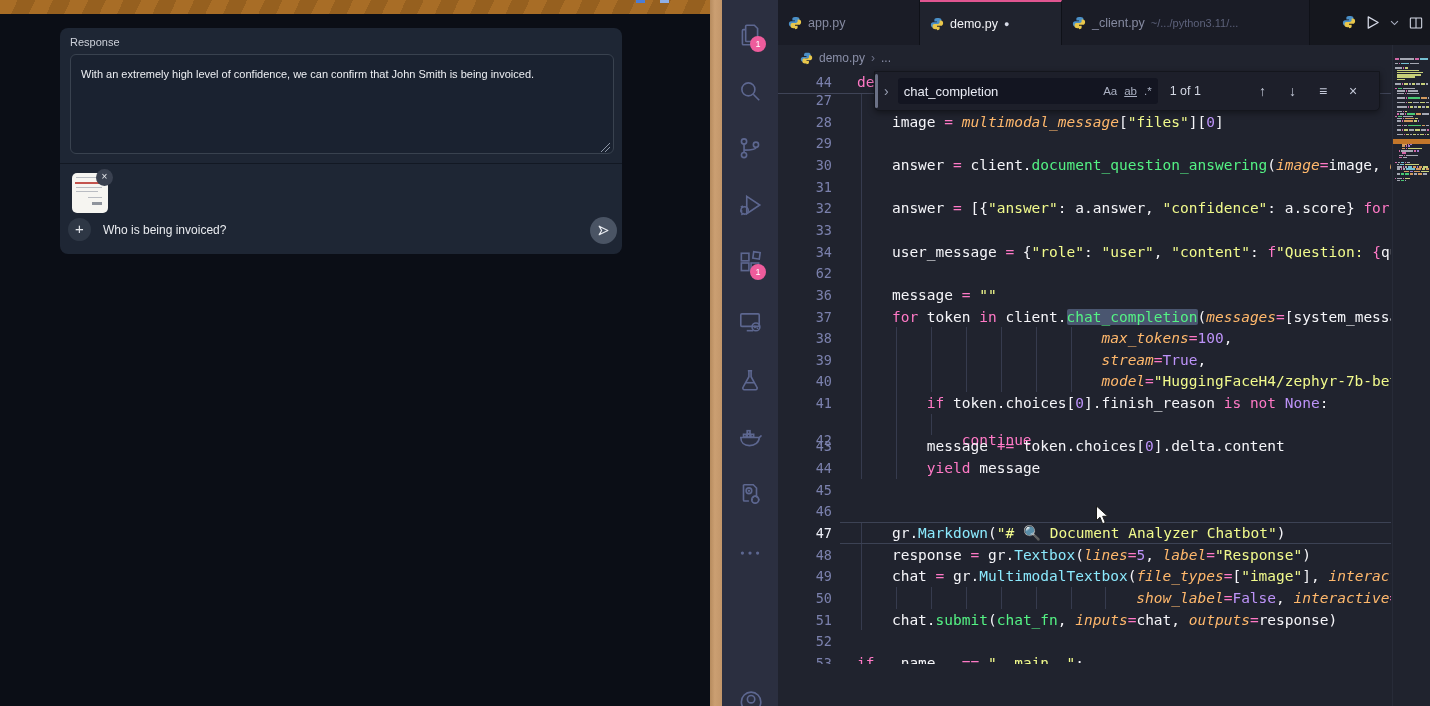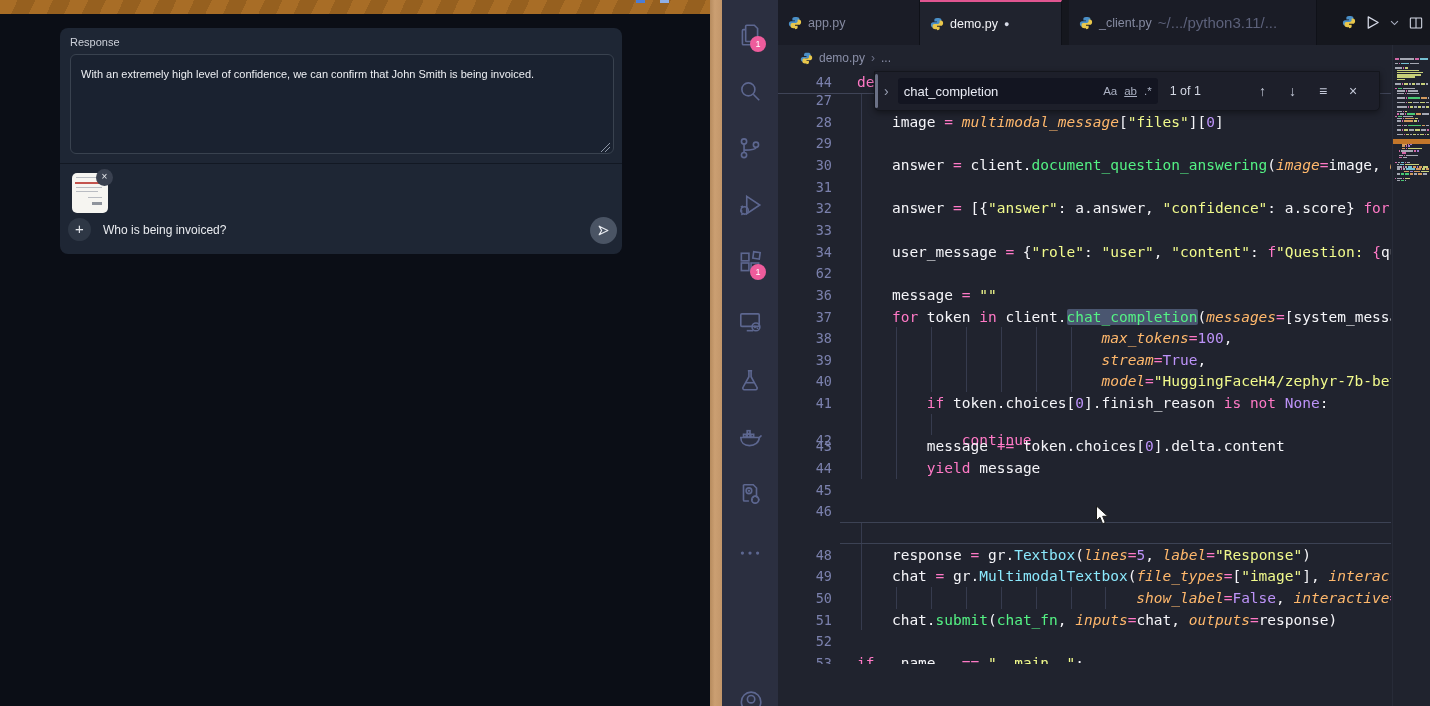--- a/index.html
+++ b/index.html
@@ -47,21 +47,21 @@
   .badge { position:absolute; width:16px; height:16px; border-radius:50%; background:#ee5c9c;
     color:#fff; font-size:9px; text-align:center; line-height:16px; }
   #vs-main { left:56px; top:0; width:652px; height:706px; }
 
   #tabstrip { left:0; top:0; width:652px; height:45px; background:#15171e; z-index:7; }
   .tab { position:absolute; top:0; height:45px; display:flex; align-items:center; gap:6px;
     padding:0 10px; font-size:12.5px; background:#1a1c26; border-right:1px solid #0f1118; }
   .tab.active { background:#20232e; border-top:2.5px solid #e05590; }
   .tab-label { color:#858aa0; }
   .tab.active .tab-label { color:#f2f3f7; }
-  .tab-desc { color:#5c617a; font-size:15px; }
+  .tab-desc { color:#5c617a; font-size:11px; }
   .dirty-dot { color:#d8dce8; font-size:9px; }
   #tab-actions { left:578px; top:0; width:74px; height:45px; background:#15171e;
     display:flex; align-items:center; gap:8px; padding-left:8px; z-index:8; }
 
   #breadcrumb { left:0; top:45px; width:613px; height:26px; background:#20232e;
     display:flex; align-items:center; gap:6px; padding-left:22px; font-size:12px; color:#8a8fa8; z-index:5; }
 
   #code-viewport { left:0; top:0; width:613px; height:664px; overflow:hidden; z-index:1; }
   .code-line { position:absolute; left:0; width:613px; height:22px; line-height:22px;
     font-family:"DejaVu Sans Mono",monospace; font-size:14.5px; white-space:pre; }
@@ -261,20 +261,21 @@
         <div class="code-line" style="top: 305.5px;"><span class="gut">37</span><span class="code-txt"><span class="tk-t">    </span><span class="tk-p">for</span><span class="tk-t"> token </span><span class="tk-p">in</span><span class="tk-t"> client.</span><span class="tk-hl">chat_completion</span><span class="tk-t">(</span><span class="tk-o">messages</span><span class="tk-p">=</span><span class="tk-t">[system_message, user_message],</span></span></div>
         <div class="code-line" style="top: 327.15px;"><span class="gut">38</span><span class="code-txt"><span class="tk-t">                            </span><span class="tk-o">max_tokens</span><span class="tk-p">=</span><span class="tk-n">100</span><span class="tk-t">,</span></span></div>
         <div class="code-line" style="top: 348.8px;"><span class="gut">39</span><span class="code-txt"><span class="tk-t">                            </span><span class="tk-o">stream</span><span class="tk-p">=</span><span class="tk-n">True</span><span class="tk-t">,</span></span></div>
         <div class="code-line" style="top: 370.45px;"><span class="gut">40</span><span class="code-txt"><span class="tk-t">                            </span><span class="tk-o">model</span><span class="tk-p">=</span><span class="tk-s">"HuggingFaceH4/zephyr-7b-beta"</span></span></div>
         <div class="code-line" style="top: 392.1px;"><span class="gut">41</span><span class="code-txt"><span class="tk-t">        </span><span class="tk-p">if</span><span class="tk-t"> token.choices[</span><span class="tk-n">0</span><span class="tk-t">].finish_reason </span><span class="tk-p">is</span><span class="tk-t"> </span><span class="tk-p">not</span><span class="tk-t"> </span><span class="tk-n">None</span><span class="tk-t">:</span></span></div>
         <div class="code-line" style="top: 417px; margin-top: 12px;"><span class="gut">42</span><span class="code-txt"><span class="tk-t">            </span><span class="tk-p">continue</span></span></div>
         <div class="code-line" style="top: 435.4px;"><span class="gut">43</span><span class="code-txt"><span class="tk-t">        message </span><span class="tk-p">+=</span><span class="tk-t"> token.choices[</span><span class="tk-n">0</span><span class="tk-t">].delta.content</span></span></div>
         <div class="code-line" style="top: 457.05px;"><span class="gut">44</span><span class="code-txt"><span class="tk-t">        </span><span class="tk-p">yield</span><span class="tk-t"> message</span></span></div>
         <div class="code-line" style="top: 478.7px;"><span class="gut">45</span><span class="code-txt"></span></div>
         <div class="code-line" style="top: 500.35px;"><span class="gut">46</span></div>
+        <div class="code-line" style="top: 522px;"><span class="gut cur">47</span><span class="code-txt"><span class="tk-t">    gr.</span><span class="tk-cy">Markdown</span><span class="tk-t">(</span><span class="tk-s">"# 🔍 Document Analyzer Chatbot"</span><span class="tk-t">)</span></span></div>
         <div class="code-line" style="top: 543.65px;"><span class="gut">48</span><span class="code-txt"><span class="tk-t">    response </span><span class="tk-p">=</span><span class="tk-t"> gr.</span><span class="tk-cy">Textbox</span><span class="tk-t">(</span><span class="tk-o">lines</span><span class="tk-p">=</span><span class="tk-n">5</span><span class="tk-t">, </span><span class="tk-o">label</span><span class="tk-p">=</span><span class="tk-s">"Response"</span><span class="tk-t">)</span></span></div>
         <div class="code-line" style="top: 565.3px;"><span class="gut">49</span><span class="code-txt"><span class="tk-t">    chat </span><span class="tk-p">=</span><span class="tk-t"> gr.</span><span class="tk-cy">MultimodalTextbox</span><span class="tk-t">(</span><span class="tk-o">file_types</span><span class="tk-p">=</span><span class="tk-t">[</span><span class="tk-s">"image"</span><span class="tk-t">], </span><span class="tk-o">interactive</span></span></div>
         <div class="code-line" style="top: 586.95px;"><span class="gut">50</span><span class="code-txt"><span class="tk-t">                                </span><span class="tk-o">show_label</span><span class="tk-p">=</span><span class="tk-n">False</span><span class="tk-t">, </span><span class="tk-o">interactive</span><span class="tk-p">=</span></span></div>
         <div class="code-line" style="top: 608.6px;"><span class="gut">51</span><span class="code-txt"><span class="tk-t">    chat.</span><span class="tk-g">submit</span><span class="tk-t">(</span><span class="tk-g">chat_fn</span><span class="tk-t">, </span><span class="tk-o">inputs</span><span class="tk-p">=</span><span class="tk-t">chat, </span><span class="tk-o">outputs</span><span class="tk-p">=</span><span class="tk-t">response)</span></span></div>
         <div class="code-line" style="top: 630.25px;"><span class="gut">52</span><span class="code-txt"></span></div>
         <div class="code-line" style="top: 651.9px;"><span class="gut">53</span><span class="code-txt"><span class="tk-p">if</span><span class="tk-t"> __name__ </span><span class="tk-p">==</span><span class="tk-t"> </span><span class="tk-s">"__main__"</span><span class="tk-t">:</span></span></div>
         <div class="code-line" style="top: 695.2px;"><span class="gut">55</span><span class="code-txt"></span></div>
       </div>
 
     <div id="minimap" class="abs">
@@ -468,21 +469,21 @@
         <span class="tab-label">app.py</span>
       </div>
       <div class="tab active" style="left:142px;width:142px">
         <svg width="14" height="14" viewBox="0 0 16 16">
             <path fill="#4a8fc7" d="M8 1C6 1 5 1.8 5 3v2h3v1H3.5C2 6 1 7.3 1 9s1 3 2.5 3H5v-2c0-1.4 1.2-2 3-2h3c1.3 0 2-.8 2-2V3c0-1.2-1.5-2-3-2H8z"></path>
             <path fill="#e9c74b" d="M8 15c2 0 3-.8 3-2v-2H8v-1h4.5c1.5 0 2.5-1.3 2.5-3s-1-3-2.5-3H11v2c0 1.4-1.2 2-3 2H5c-1.3 0-2 .8-2 2v2c0 1.2 1.5 2 3 2h2z"></path>
           </svg>
         <span class="tab-label">demo.py</span>
         <span class="dirty-dot">●</span>
       </div>
-      <div class="tab" style="left:291px;width:248px">
+      <div class="tab" style="left:284px;width:248px">
         <svg width="14" height="14" viewBox="0 0 16 16">
             <path fill="#4a8fc7" d="M8 1C6 1 5 1.8 5 3v2h3v1H3.5C2 6 1 7.3 1 9s1 3 2.5 3H5v-2c0-1.4 1.2-2 3-2h3c1.3 0 2-.8 2-2V3c0-1.2-1.5-2-3-2H8z"></path>
             <path fill="#e9c74b" d="M8 15c2 0 3-.8 3-2v-2H8v-1h4.5c1.5 0 2.5-1.3 2.5-3s-1-3-2.5-3H11v2c0 1.4-1.2 2-3 2H5c-1.3 0-2 .8-2 2v2c0 1.2 1.5 2 3 2h2z"></path>
           </svg>
         <span class="tab-label">_client.py</span>
         <span class="tab-desc">~/.../python3.11/...</span>
       </div>
       <svg class="abs" style="left:564px;top:15px" width="14" height="14" viewBox="0 0 16 16">
           <path fill="#4a8fc7" d="M8 1C6 1 5 1.8 5 3v2h3v1H3.5C2 6 1 7.3 1 9s1 3 2.5 3H5v-2c0-1.4 1.2-2 3-2h3c1.3 0 2-.8 2-2V3c0-1.2-1.5-2-3-2H8z"></path>
           <path fill="#e9c74b" d="M8 15c2 0 3-.8 3-2v-2H8v-1h4.5c1.5 0 2.5-1.3 2.5-3s-1-3-2.5-3H11v2c0 1.4-1.2 2-3 2H5c-1.3 0-2 .8-2 2v2c0 1.2 1.5 2 3 2h2z"></path>

